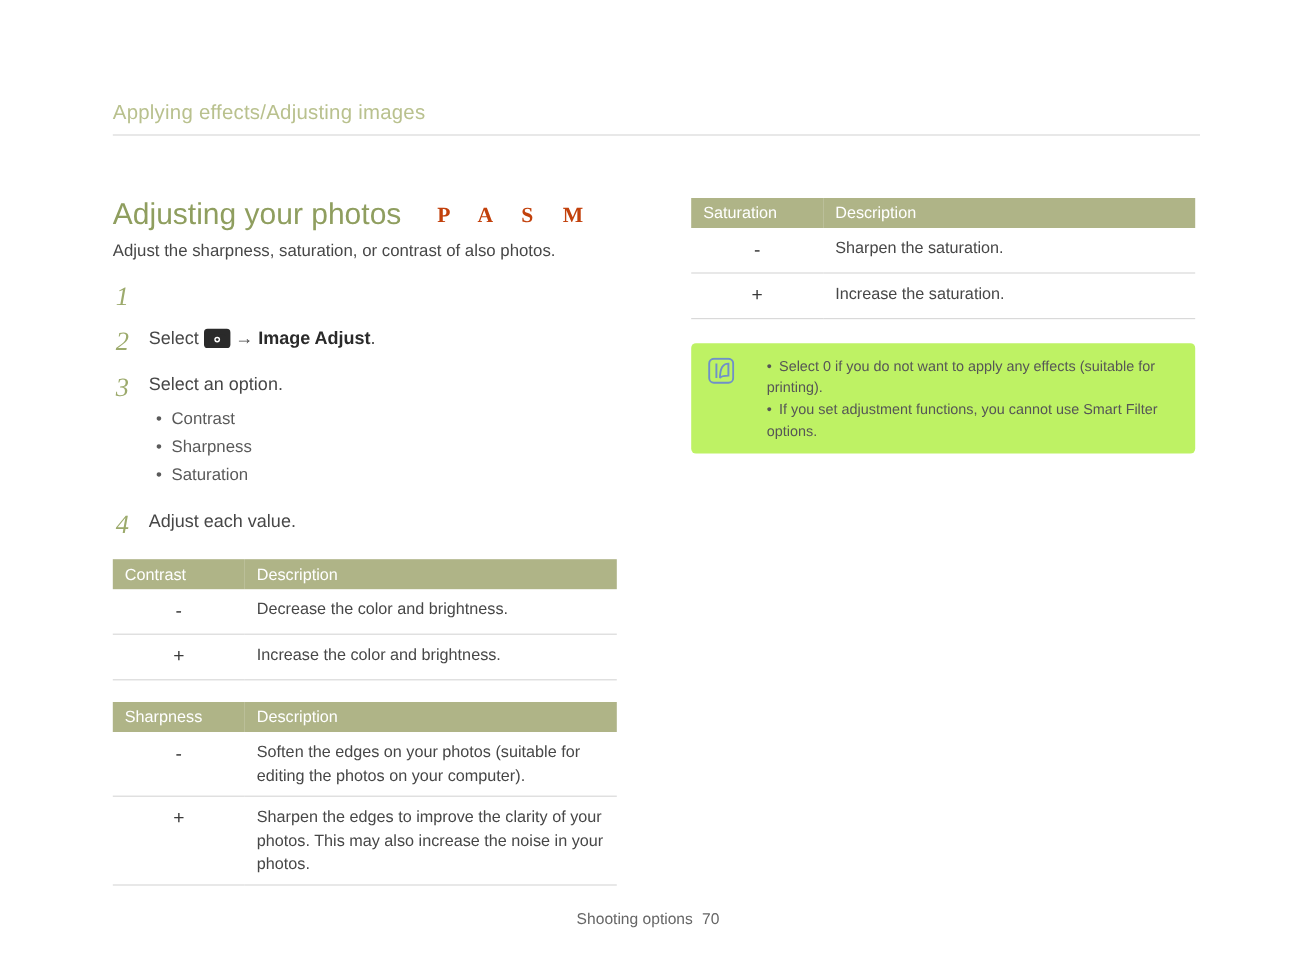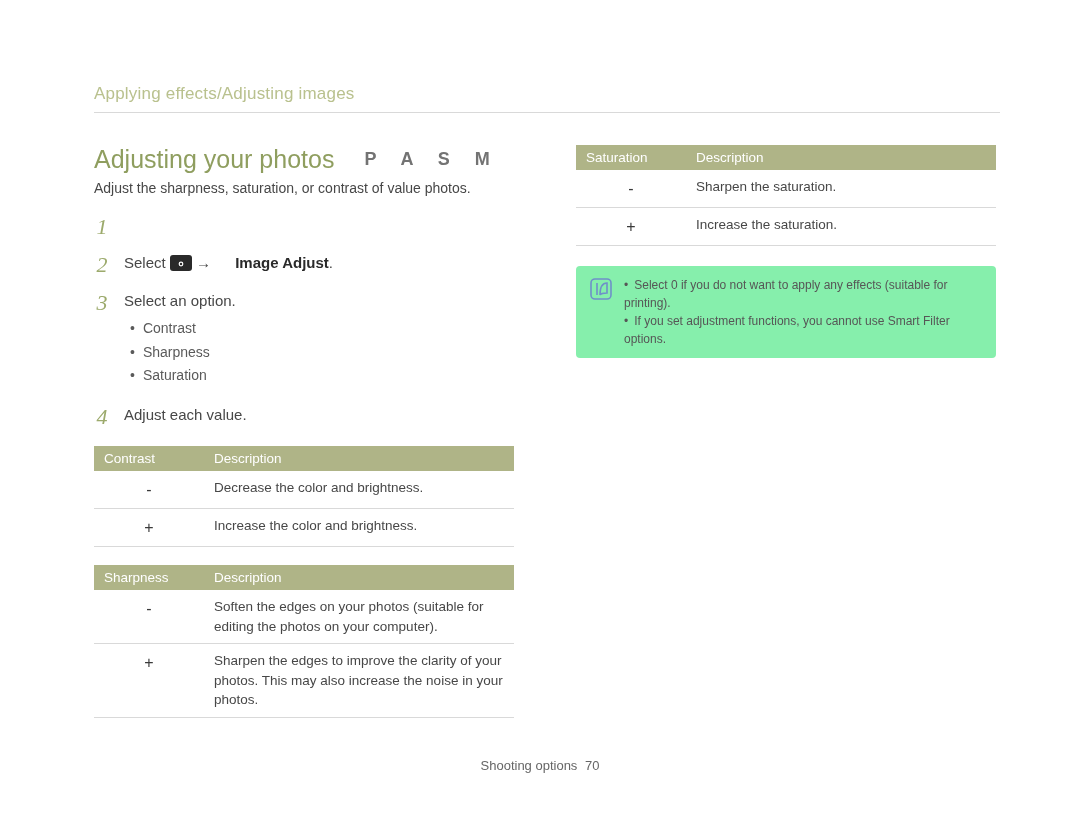--- a/index.html
+++ b/index.html
@@ -19,43 +19,43 @@
     box-sizing: border-box;
     padding: 84px 80px 0 94px;
   }
   .breadcrumb {
     color: #b9c18e;
     font-size: 17px;
     font-weight: 300;
     letter-spacing: 0.2px;
     border-bottom: 1px solid #d9d9d9;
     padding-bottom: 8px;
-    margin-bottom: 32px;
+    margin-bottom: 52px;
   }
   .columns {
     display: flex;
     gap: 62px;
     align-items: flex-start;
   }
   .col-left { width: 420px; }
   .col-right { width: 420px; }
 
   .title {
     color: #8f9e5f;
     font-size: 25px;
     font-weight: 400;
     display: flex;
     align-items: center;
     gap: 20px;
     margin-bottom: 6px;
   }
   .modes {
-    font-family: Liberation Sans, sans-serif;
+    font-family: Liberation Serif, serif;
     font-weight: 600;
-    color: #737373;
+    color: #c2410c;
     letter-spacing: 10px;
     font-size: 18px;
     margin-left: 10px;
   }
   .subtitle {
     font-size: 14px;
     color: #474747;
     margin-bottom: 18px;
   }
 
@@ -79,21 +79,21 @@
     text-align: center;
     line-height: 1;
     margin-top: 2px;
   }
   .step-body {
     font-size: 15px;
     color: #474747;
     line-height: 1.4;
     flex: 1;
   }
-  .step-body .bold { font-weight: 600; color:#2a2a2a;margin-left:20px;}
+  .step-body .bold { font-weight: 600; color:#2a2a2a;}
   .menu-box {
     display: inline-block;
     border: 1.5px solid #2a2a2a;
     border-radius: 3px;
     padding: 0 6px;
     font-weight: 700;
     font-size: 12px;
     color: #2a2a2a;
     vertical-align: middle;
     line-height: 18px;
@@ -152,26 +152,26 @@
     line-height: 1.45;
   }
   table.info td:first-child {
     text-align: center;
     font-size: 16px;
     color: #3a3a3a;
     font-weight: 400;
   }
 
   .note-box {
-    background: #86efac;
+    background: #bef264;
     border-radius: 4px;
     padding: 10px 14px 10px 14px;
     display: flex;
     align-items: flex-start;
-    gap: 12px;
+    gap: 27px;
     margin-top: 20px;
   }
   .note-icon {
     flex: 0 0 auto;
     margin-top: 2px;
   }
   .note-box ul {
     list-style: none;
     margin: 0;
     padding: 0;
@@ -205,21 +205,21 @@
 
   <div class="columns">
 
     <div class="col-left">
 
       <div class="title">
         <span>Adjusting your photos</span>
         <span class="modes">P A S M</span>
       </div>
 
-      <div class="subtitle">Adjust the sharpness, saturation, or contrast of value photos.</div>
+      <div class="subtitle">Adjust the sharpness, saturation, or contrast of also photos.</div>
 
       <ol class="steps">
 
         <li>
           <span class="step-num">1</span>
         </li>
 
         <li>
           <span class="step-num">2</span>
           <span class="step-body">

